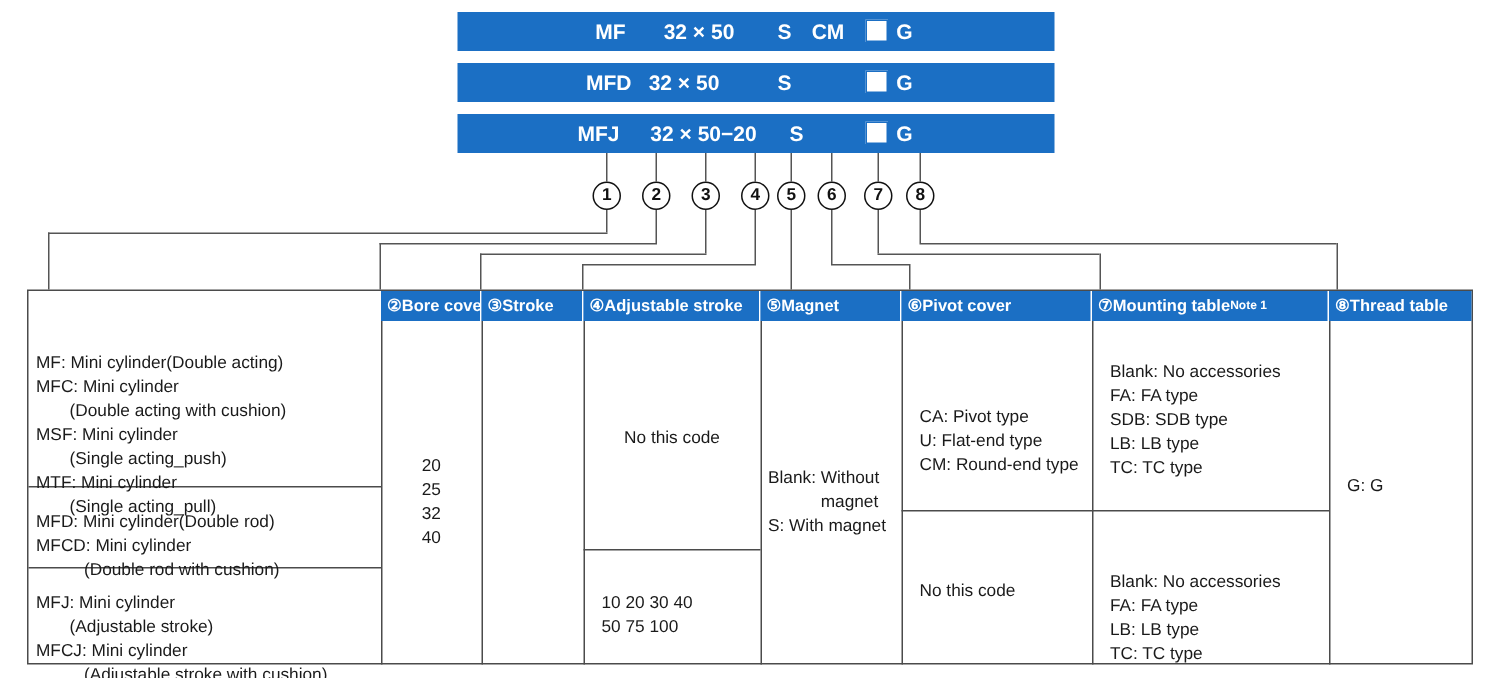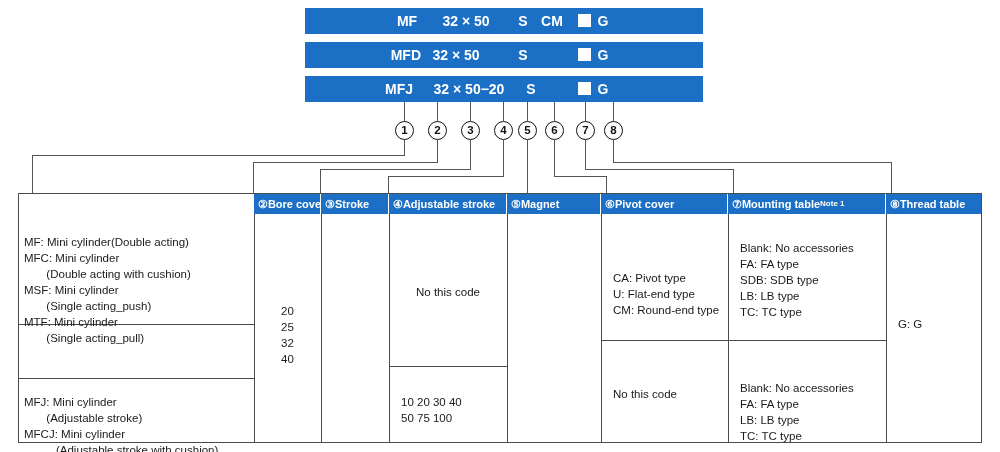--- a/index.html
+++ b/index.html
@@ -274,35 +274,41 @@
 
       <div class="hsep" style="left:709px; top:126px; width:158px;"></div>
 
       <div class="cell" style="left:0; top:16px; width:235px;">MF: Mini cylinder(Double acting)
 MFC: Mini cylinder
        (Double acting with cushion)
 MSF: Mini cylinder
        (Single acting_push)
 MTF: Mini cylinder
        (Single acting_pull)</div>
+      <div class="cell" style="left:0; top:122px; width:235px;">MFD: Mini cylinder(Double rod)
+MFCD: Mini cylinder
+          (Double rod with cushion)</div>
       <div class="cell" style="left:0; top:176px; width:235px;">MFJ: Mini cylinder
        (Adjustable stroke)
 MFCJ: Mini cylinder
           (Adjustable stroke with cushion)</div>
 
       <div class="cell center" style="left:235px; top:85px; width:67px;">20
 25
 32
 40</div>
 
 
       <div class="cell center" style="left:370px; top:66px; width:118px;">No this code</div>
       <div class="cell" style="left:370px; top:176px; width:118px; padding-left:12px;">10 20 30 40
 50 75 100</div>
 
+      <div class="cell" style="left:488px; top:93px; width:94px;">Blank: Without
+           magnet
+S: With magnet</div>
 
       <div class="cell" style="left:582px; top:32px; width:127px; padding-left:12px;margin-top:20px;">CA: Pivot type
 U: Flat-end type
 CM: Round-end type</div>
       <div class="cell" style="left:582px; top:168px; width:127px; padding-left:12px;">No this code</div>
 
       <div class="cell" style="left:709px; top:22px; width:158px; padding-left:12px;">Blank: No accessories
 FA: FA type
 SDB: SDB type
 LB: LB type

